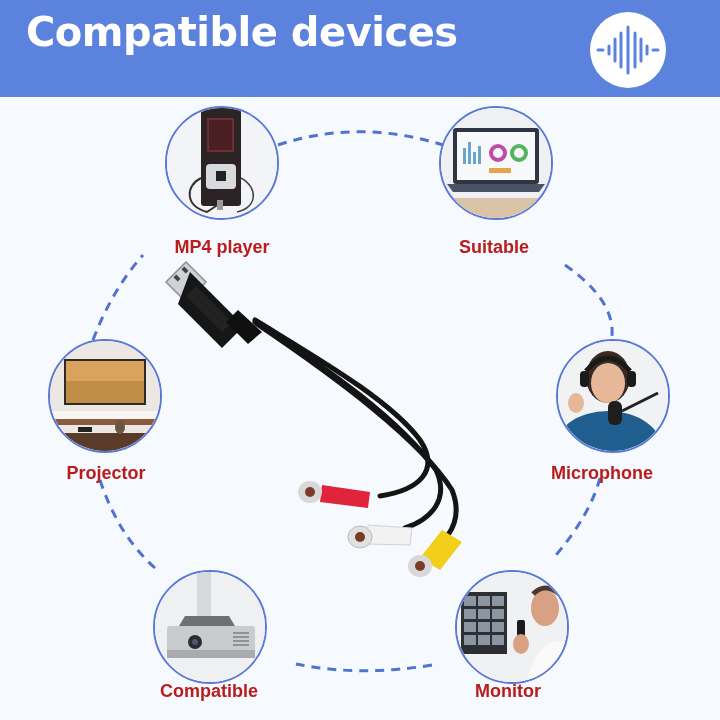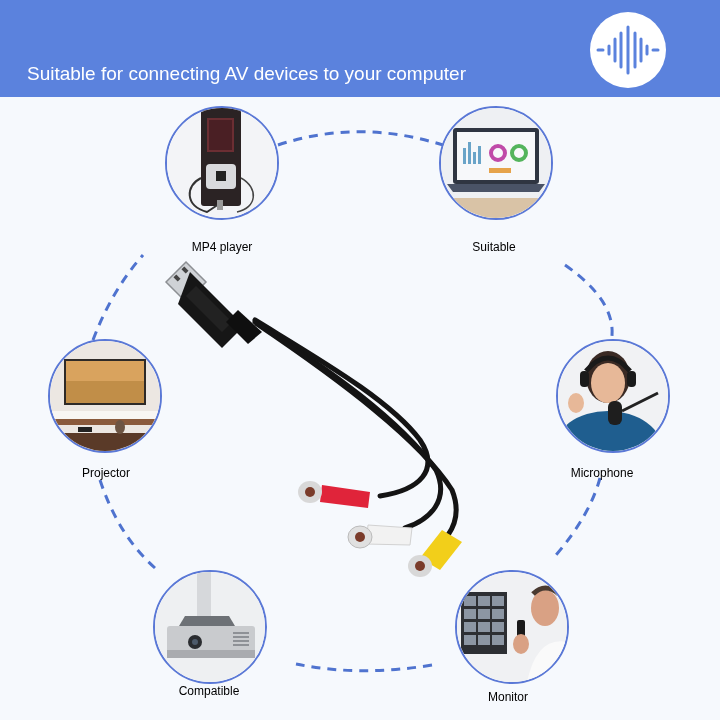--- a/index.html
+++ b/index.html
@@ -5,28 +5,28 @@
   html,body{margin:0;padding:0;}
   body{width:720px;height:720px;overflow:hidden;background:#f6f9fd;font-family:"Liberation Sans",sans-serif;position:relative;}
   .banner{position:absolute;left:0;top:0;width:720px;height:97px;background:#5b82dd;}
   .title{position:absolute;left:26px;top:6px;color:#fff;font-family:"DejaVu Sans",sans-serif;font-weight:bold;font-size:40px;letter-spacing:-0.5px;line-height:52px;}
   .subtitle{position:absolute;left:27px;top:63px;color:#fff;font-size:19px;line-height:22px;}
   .wave-badge{position:absolute;left:590px;top:12px;width:76px;height:76px;border-radius:50%;background:#fff;}
   .wave-badge svg{position:absolute;left:0;top:0;}
   .ring{position:absolute;left:0;top:0;}
   .device{position:absolute;width:114px;height:114px;border-radius:50%;border:2px solid #5a78d6;background:#fff;overflow:hidden;box-sizing:border-box;}
   .device svg{position:absolute;left:0;top:0;width:110px;height:110px;}
-  .label{position:absolute;width:160px;text-align:center;font-size:12px;color:#000000;line-height:22px;}
+  .label{position:absolute;width:160px;text-align:center;font-size:18px;color:#b91c1c;line-height:22px;font-weight:bold;}
   .cable{position:absolute;left:0;top:0;}
 </style>
 </head>
 <body>
 
 <div class="banner">
-  <div class="subtitle">Suitable for connecting AV devices to your computer</div>
+  <div class="title">Compatible devices</div>
   <div class="wave-badge">
     <svg width="76" height="76" viewBox="0 0 76 76">
       <g stroke="#5b82dd" stroke-width="3" stroke-linecap="round">
         <line x1="8" y1="38" x2="13" y2="38"></line>
         <line x1="19" y1="34" x2="19" y2="42"></line>
         <line x1="25" y1="27" x2="25" y2="49"></line>
         <line x1="31" y1="21" x2="31" y2="55"></line>
         <line x1="38" y1="15" x2="38" y2="61"></line>
         <line x1="45" y1="21" x2="45" y2="55"></line>
         <line x1="51" y1="27" x2="51" y2="49"></line>
@@ -151,21 +151,21 @@
         <rect x="21" y="63" width="12" height="10"></rect>
         <rect x="35" y="63" width="12" height="10"></rect>
     </g>
     <ellipse cx="88" cy="36" rx="14" ry="18" fill="#d9a184"></ellipse>
     <path d="M76,22 Q88,10 102,22" stroke="#4a3a30" stroke-width="5" fill="none"></path>
     <path d="M70,110 Q80,64 110,70 L110,110 Z" fill="#fafafa"></path>
     <rect x="60" y="48" width="8" height="18" rx="2" fill="#1a1a1a"></rect>
     <ellipse cx="64" cy="72" rx="8" ry="10" fill="#d9a184"></ellipse>
   </svg>
 </div>
-<div class="label" style="left:428px;top:680px;margin-top:6px;">Monitor</div>
+<div class="label" style="left:428px;top:680px;">Monitor</div>
 
 <svg class="cable" width="720" height="720">
 
   <g fill="none" stroke="#141414" stroke-width="5" stroke-linecap="round">
     <path d="M255,320 C320,360 390,400 420,440 C440,470 420,490 380,496"></path>
     <path d="M255,322 C330,370 400,420 436,470 C450,500 430,520 405,528"></path>
     <path d="M257,324 C340,380 420,440 452,490 C460,510 455,525 448,535"></path>
   </g>
 
   <g>

